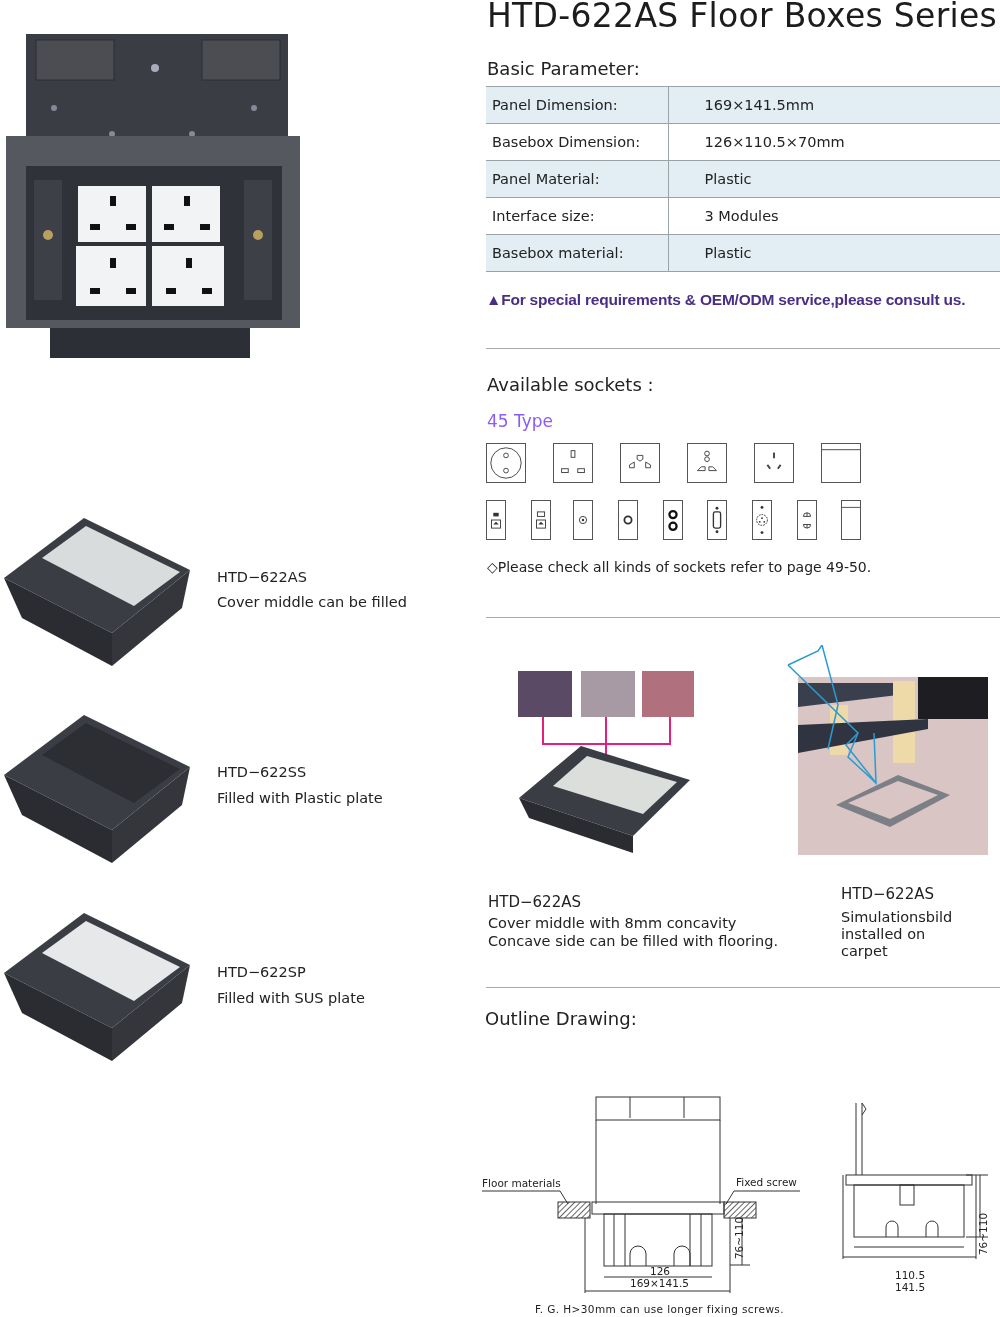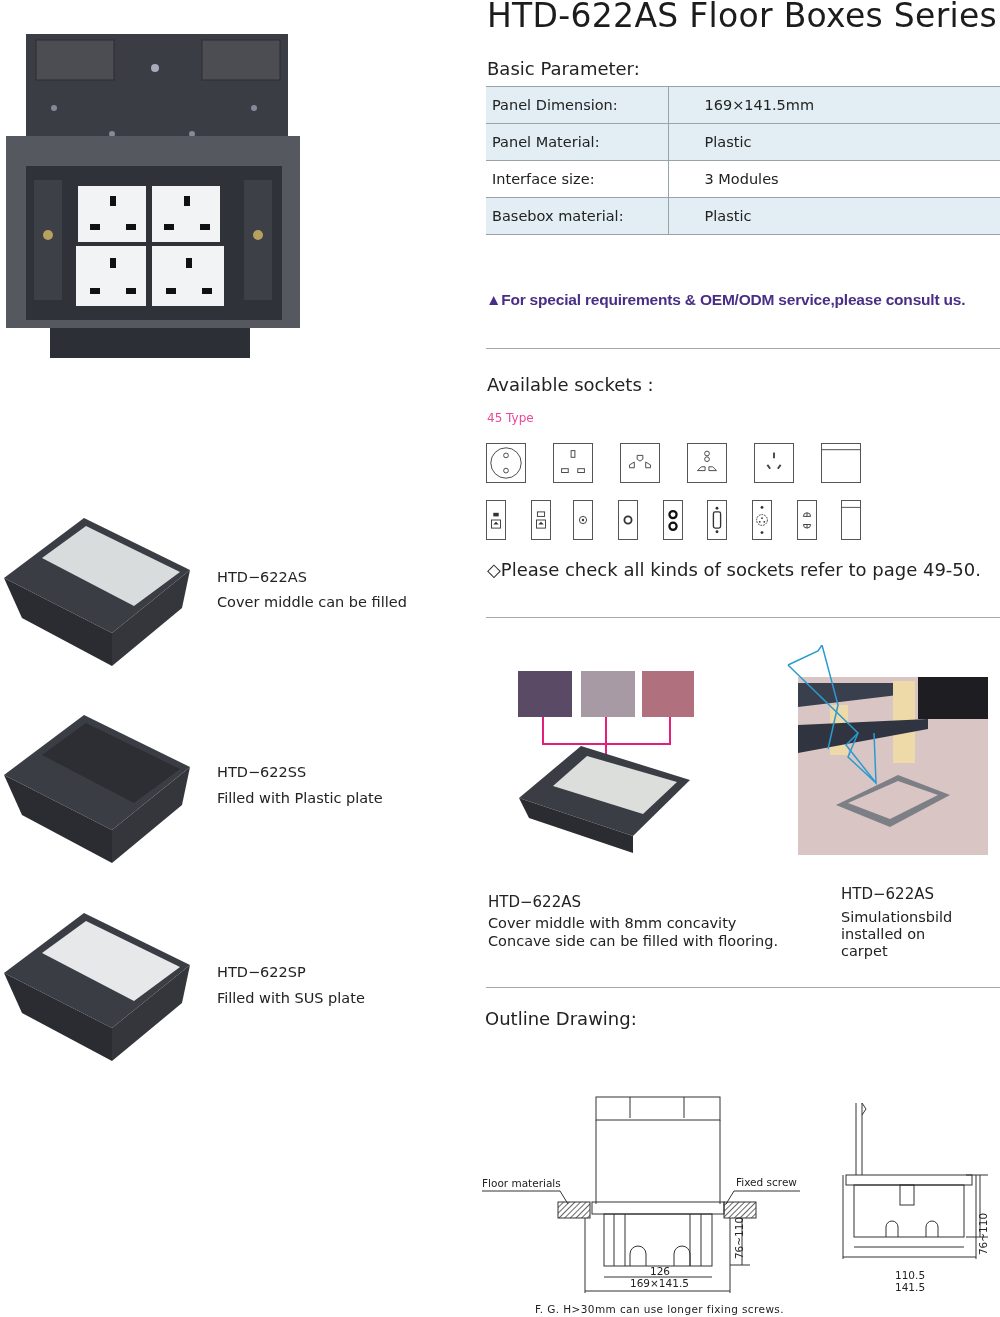--- a/index.html
+++ b/index.html
@@ -8,21 +8,21 @@
     .title { left: 487px; top: -4px; font-size: 33px; letter-spacing: 0.3px; color: #1c1c1c; font-weight: normal; white-space: nowrap; }
     .sec-h { font-size: 18px; color: #222; white-space: nowrap; }
     .param-table { left: 486px; top: 86px; width: 514px; border-collapse: collapse; font-size: 14.5px; }
     .param-table td { height: 37px; border-bottom: 1px solid #9aa3a8; padding-left: 6px; color: #222; }
     .param-table tr:first-child td { border-top: 1px solid #9aa3a8; }
     .param-table td.k { width: 182px; border-right: 1px solid #9aa3a8; }
     .param-table td.v { padding-left: 36px; }
     .param-table tr.shade td { background: #e3eef4; }
     .notice { left: 486px; top: 291px; font-size: 15.5px; font-weight: bold; color: #4a2e86; white-space: nowrap; font-family: "Liberation Sans", sans-serif; letter-spacing: -0.2px; }
     .hr { height: 1px; background: #a8a8a8; }
-    .small { font-size: 12px; color: #ec4899; white-space: nowrap; }
+    .small { font-size: 17px; color: #8b5cf6; white-space: nowrap; }
     .sock { position: absolute; border: 1px solid #555; background: #fff; }
     .sock svg { width: 100%; height: 100%; display: block; }
     .cap { font-size: 14.5px; color: #222; line-height: 25px; white-space: nowrap; }
     .cap2 { font-size: 14.5px; color: #222; line-height: 18px; white-space: nowrap; }
     .photo { position: absolute; }
     .lbl { font-size: 10.5px; color: #222; white-space: nowrap; font-family: "DejaVu Sans", sans-serif; }
   </style>
 </head>
 <body>
 
@@ -73,20 +73,24 @@
 
 <h1 class="abs title">HTD-622AS Floor Boxes Series</h1>
 
 <div class="abs sec-h" style="left:487px;top:58px;">Basic Parameter:</div>
 <table class="abs param-table">
   <tbody>
       <tr class="shade">
     <td class="k">Panel Dimension:</td>
     <td class="v">169×141.5mm</td>
   </tr>
+  <tr>
+    <td class="k">Basebox Dimension:</td>
+    <td class="v">126×110.5×70mm</td>
+  </tr>
   <tr class="shade">
     <td class="k">Panel Material:</td>
     <td class="v">Plastic</td>
   </tr>
   <tr>
     <td class="k">Interface  size:</td>
     <td class="v">3 Modules</td>
   </tr>
   <tr class="shade">
     <td class="k">Basebox material:</td>
@@ -198,21 +202,21 @@
       <path d="M6 25h8a4 4 0 0 1 -8 0z" fill="none" stroke="#333"></path>
       <line x1="10" y1="25" x2="10" y2="29" stroke="#333"></line>
     </svg>
 </div>
 <div class="sock" style="left:841px;top:500px;width:20px;height:40px;">
   <svg viewBox="0 0 20 40">
       <line x1="0" y1="6" x2="20" y2="6" stroke="#444"></line>
     </svg>
 </div>
 
-<div class="abs" style="left:487px;top:559px;font-size:18px;color:#222;white-space:nowrap;">◇Please  check all kinds of sockets refer to page 49-50.</div>
+<div class="abs" style="left:487px;top:559px;font-size:14px;color:#222;white-space:nowrap;">◇Please  check all kinds of sockets refer to page 49-50.</div>
 <div class="abs hr" style="left:486px;top:617px;width:514px;"></div>
 
 <div class="photo" style="left:2px;top:508px;width:188px;height:160px;">
   <svg width="188" height="160" viewBox="0 0 188 160">
     <polygon points="2,70 82,10 188,62 110,125" fill="#3a3d44"></polygon>
     <polygon points="40,50 84,18 178,64 132,98" fill="#d8dcdc"></polygon>
     <polygon points="2,70 110,125 110,158 20,110" fill="#2a2c31"></polygon>
     <polygon points="110,125 188,62 180,100 110,158" fill="#34363b"></polygon>
   </svg>
 </div>

